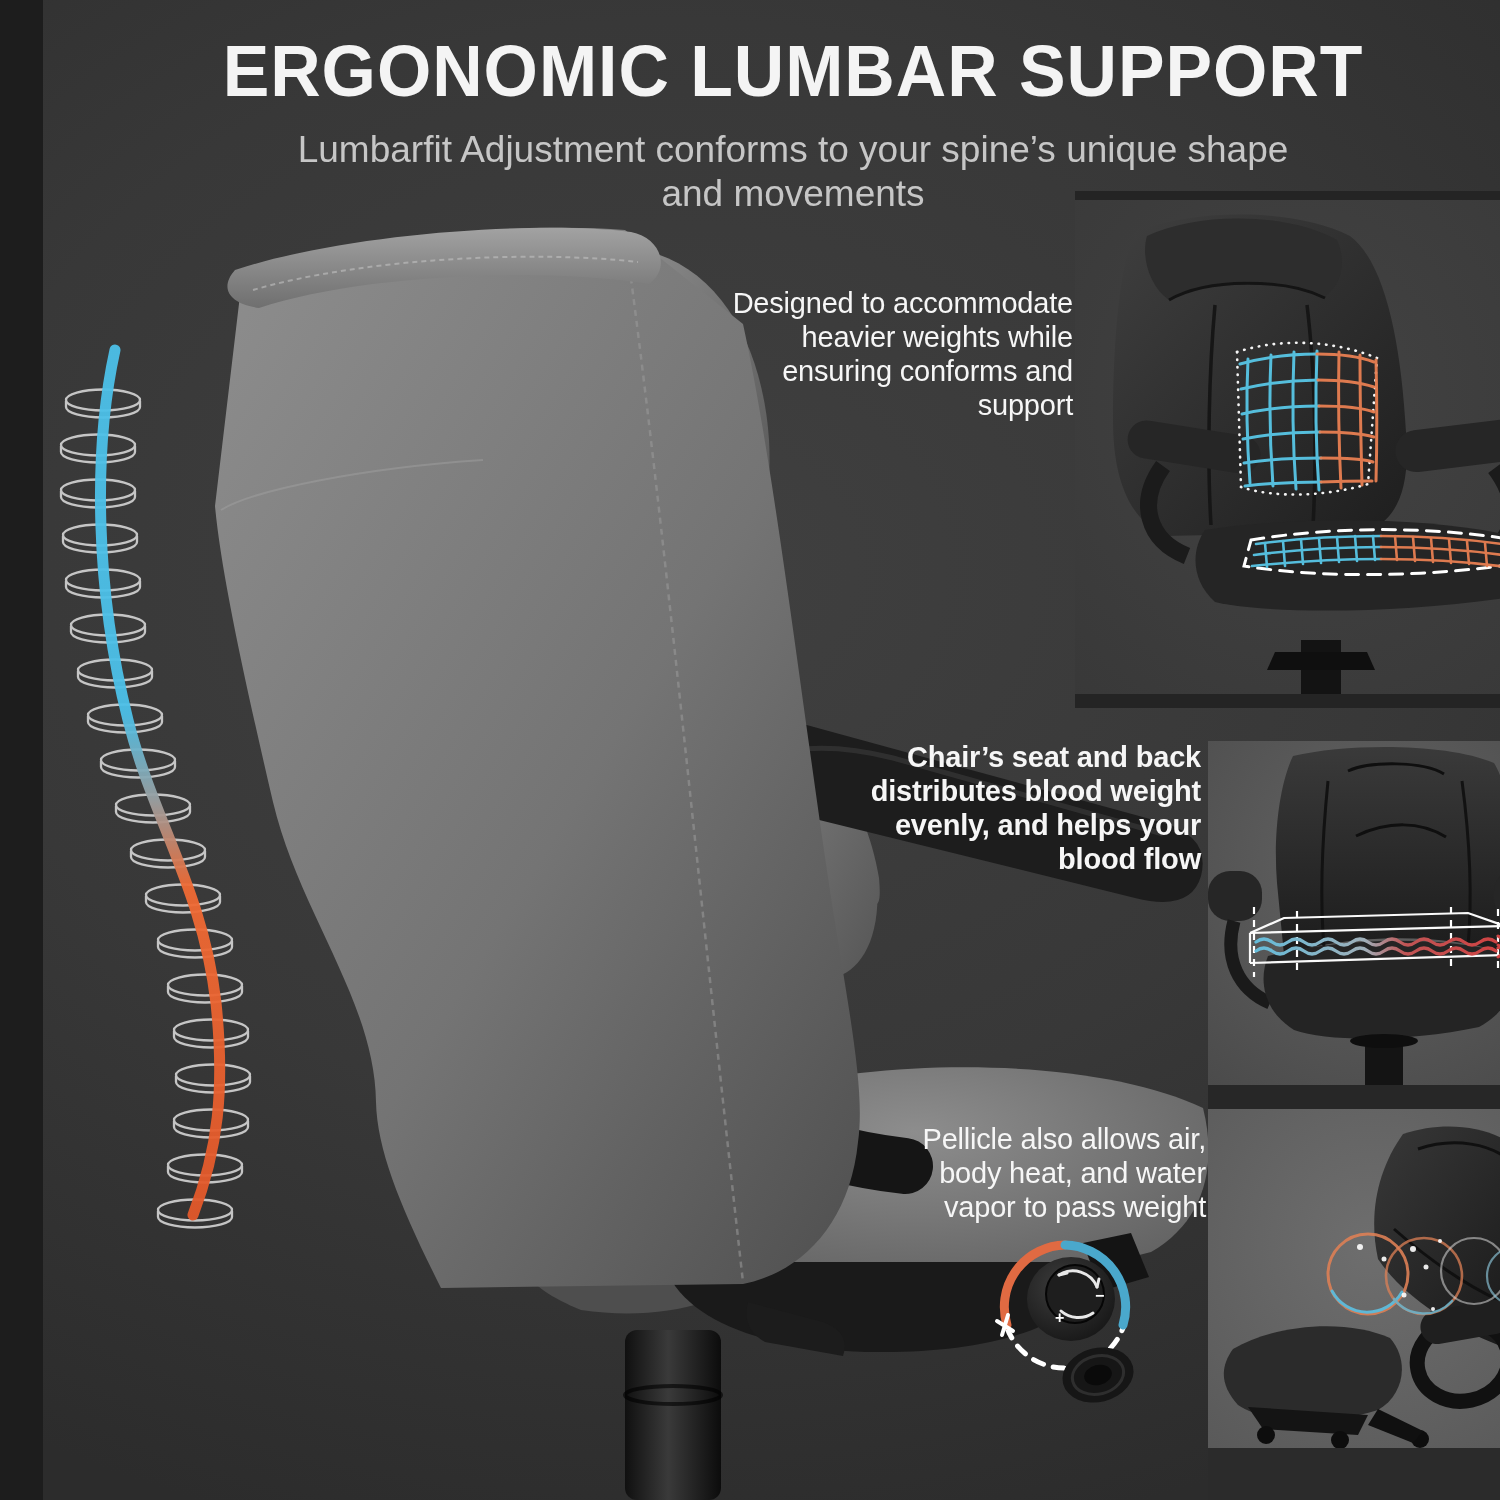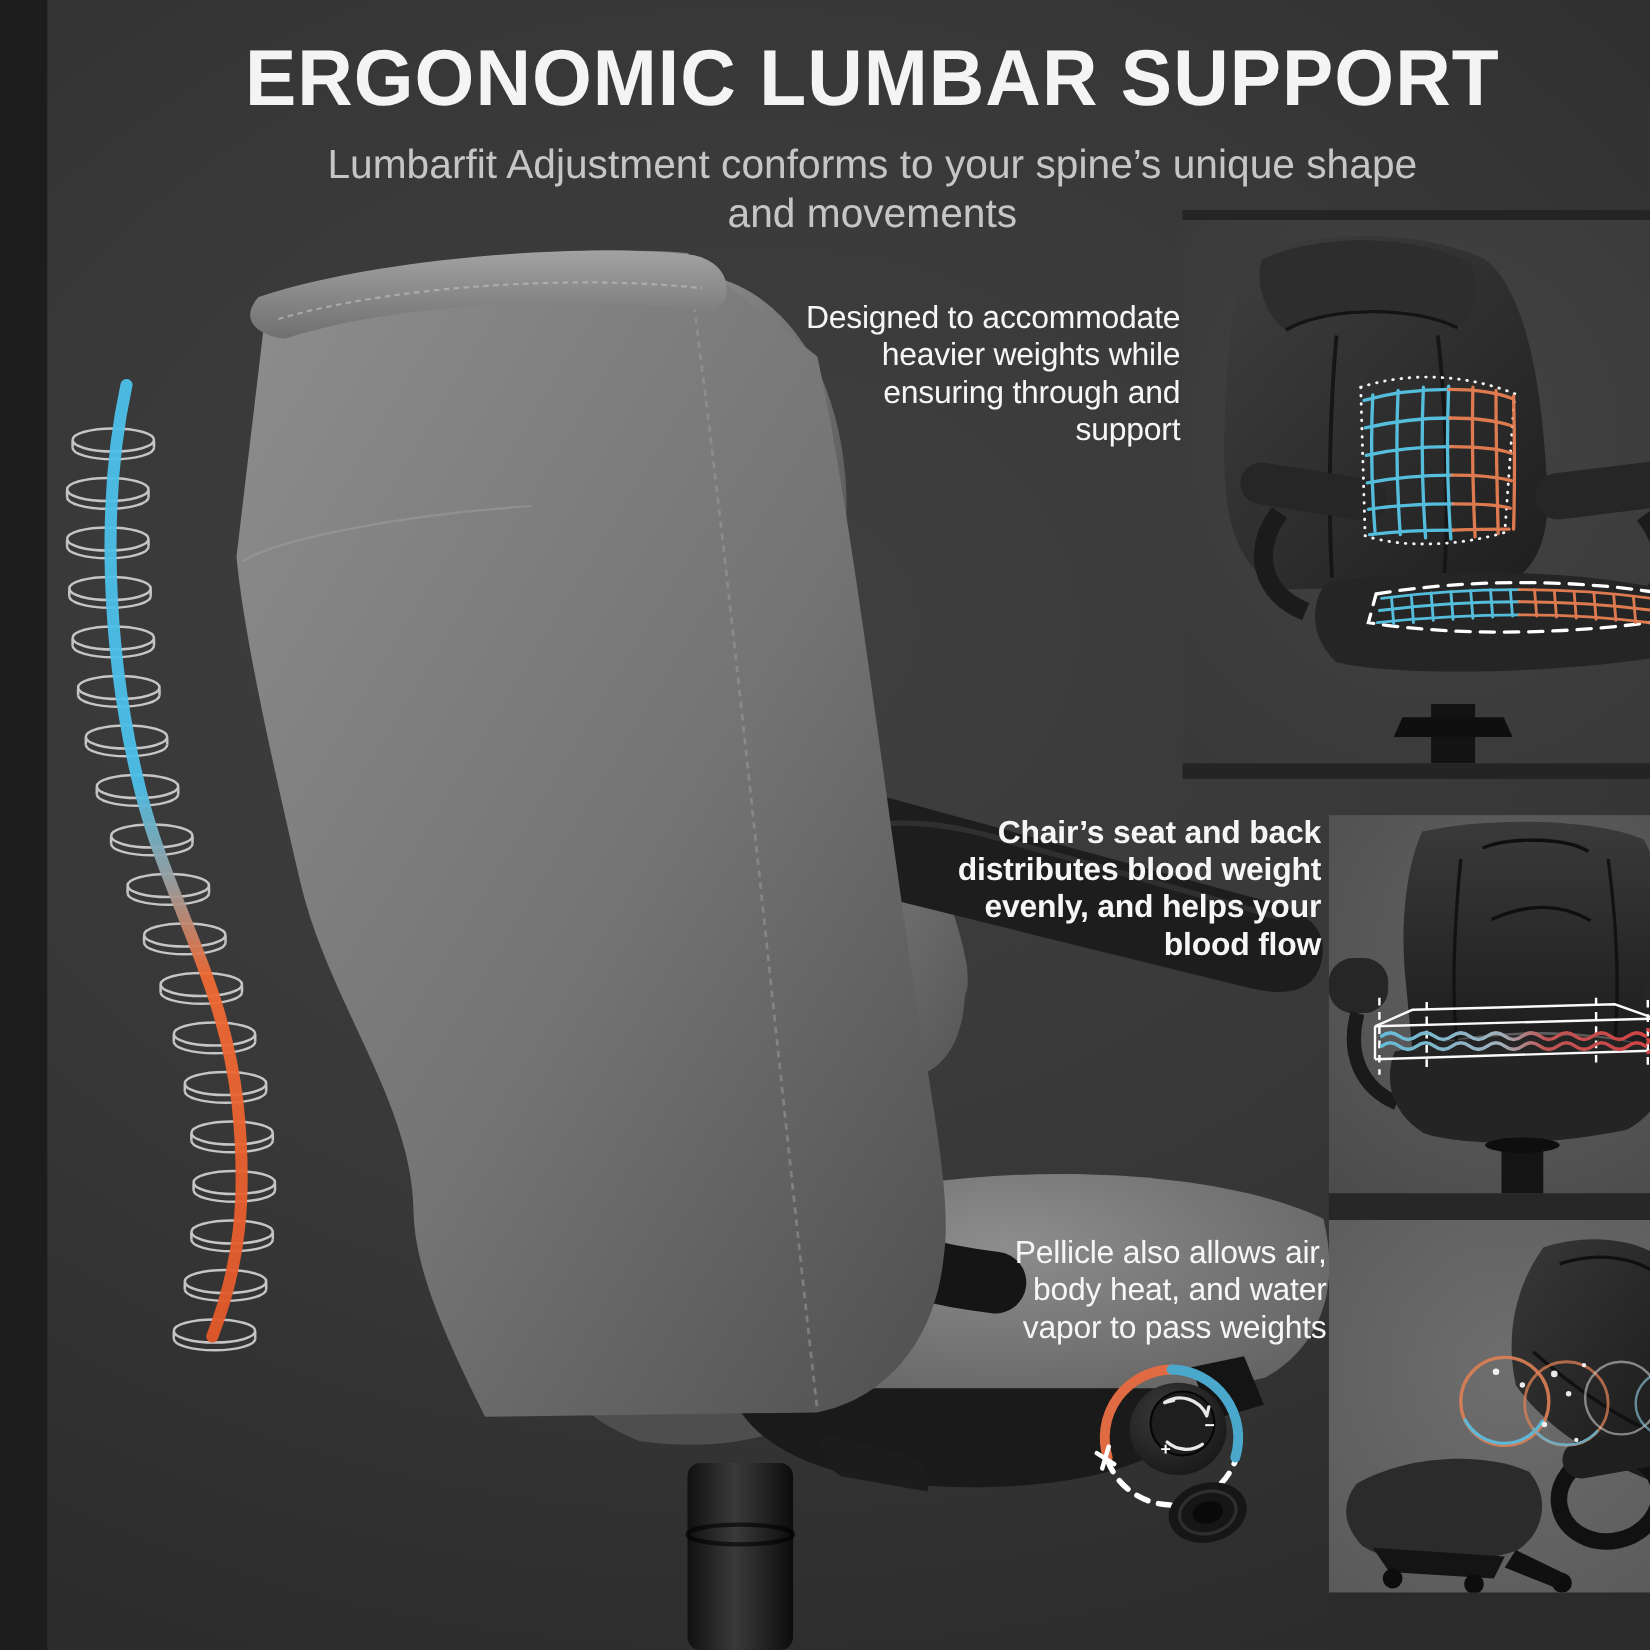--- a/index.html
+++ b/index.html
@@ -16,21 +16,21 @@
     transform:scaleX(.97);z-index:4;
   }
   .page-subtitle{
     top:128px;left:0;width:100%;text-align:center;
     font-size:37px;color:#c6c6c6;line-height:44px;z-index:4;
   }
   .callout{
     text-align:right;color:#f6f6f6;font-size:29px;line-height:34px;
     letter-spacing:-0.2px;z-index:5;
   }
-  #callout-weight{right:470px;top:272px;width:380px;}
+  #callout-weight{right:470px;top:286px;width:380px;}
   #callout-distribution{right:342px;top:740px;width:360px;font-weight:bold;}
   #callout-breathability{right:337px;top:1122px;width:360px;}
   .photo{z-index:2;}
   .divider{background:#242424;z-index:3;}
   svg{display:block;}
 </style>
 </head>
 <body>
 
 <div class="canvas">
@@ -158,33 +158,33 @@
     <path d="M96,50 A26,26 0 0 1 134,62" fill="none" stroke="#e8e8e8" stroke-width="3" stroke-linecap="round"></path>
     <path d="M130,88 A26,26 0 0 1 98,86" fill="none" stroke="#e8e8e8" stroke-width="3" stroke-linecap="round"></path>
     <path d="M134,62 l2,-8 M96,50 l8,-2" stroke="#e8e8e8" stroke-width="3" stroke-linecap="round"></path>
     <text x="92" y="98" fill="#ffffff" font-size="16" font-weight="bold" font-family="Liberation Sans, sans-serif">+</text>
     <text x="132" y="76" fill="#ffffff" font-size="16" font-weight="bold" font-family="Liberation Sans, sans-serif">−</text>
   </svg>
 
   <div class="abs callout" id="callout-weight">
     <div>Designed to accommodate</div>
     <div>heavier weights while</div>
-    <div>ensuring through and</div>
+    <div>ensuring conforms and</div>
     <div>support</div>
   </div>
   <div class="abs callout" id="callout-distribution">
     <div>Chair’s seat and back</div>
     <div>distributes blood weight</div>
     <div>evenly, and helps your</div>
     <div>blood flow</div>
   </div>
   <div class="abs callout" id="callout-breathability">
     <div>Pellicle also allows air,</div>
     <div>body heat, and water</div>
-    <div>vapor to pass weights</div>
+    <div>vapor to pass weight</div>
   </div>
 
   <div class="abs divider" style="left:1032px;top:191px;width:460px;height:9px;"></div>
   <svg class="abs photo" style="left:1032px;top:200px;width:460px;height:494px;" viewBox="0 0 460 494">
     <defs>
       <radialGradient id="i1bg" cx=".5" cy=".4" r=".9">
         <stop offset="0" stop-color="#434343"></stop>
           <stop offset="1" stop-color="#373737"></stop>
       </radialGradient>
       <linearGradient id="i1chair" x1="0" y1="0" x2="1" y2="1">

